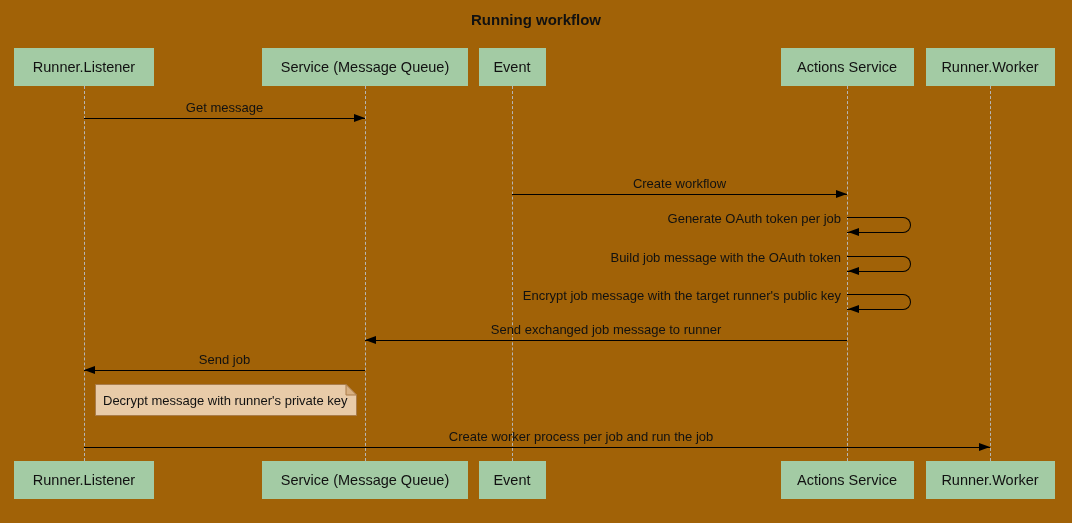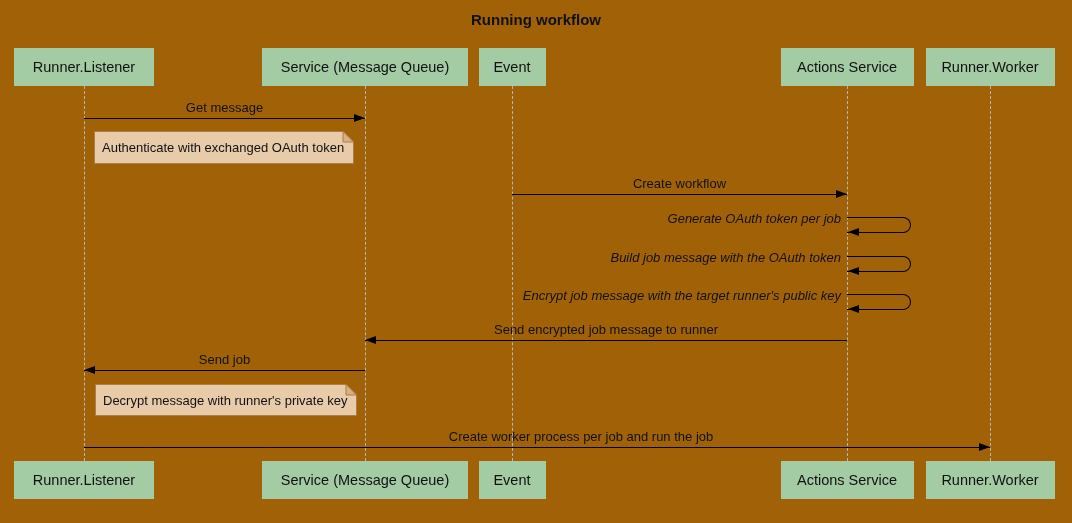--- a/index.html
+++ b/index.html
@@ -17,21 +17,21 @@
     font-size:14.5px;white-space:nowrap;box-sizing:border-box;
   }
   .lifeline{position:absolute;width:0;border-left:1px dashed #b6b6b6;}
   .mline{position:absolute;height:0;border-top:1.4px solid #000;}
   .mlabel{
     position:absolute;font-size:13px;white-space:nowrap;
     transform:translateX(-50%);color:#111;
   }
   .self-label{
     position:absolute;font-size:13px;white-space:nowrap;
-    transform:translate(-100%,-50%);color:#111;font-style:italic;
+    transform:translate(-100%,-50%);color:#111;
   }
   .loop{
     position:absolute;border:1.4px solid #000;border-left:none;
     border-radius:0 9px 9px 0;box-sizing:border-box;
   }
   .ah{position:absolute;width:0;height:0;
       border-top:4.5px solid transparent;border-bottom:4.5px solid transparent;}
   .ah-right{border-left:11px solid #000;}
   .ah-left{border-right:11px solid #000;}
   .note{position:absolute;}
@@ -48,41 +48,34 @@
 <div class="stage">
   <div class="diagram-title">Running workflow</div>
 <div class="lifeline" style="left: 84px; top: 86px; height: 375px; border-left-color: rgb(182, 182, 182);"></div>
     <div class="lifeline" style="left: 365px; top: 86px; height: 375px; border-left-color: rgb(182, 182, 182);"></div>
     <div class="lifeline" style="left: 512px; top: 86px; height: 375px; border-left-color: rgb(182, 182, 182);"></div>
     <div class="lifeline" style="left: 847px; top: 86px; height: 375px; border-left-color: rgb(182, 182, 182);"></div>
     <div class="lifeline" style="left: 990px; top: 86px; height: 375px; border-left-color: rgb(182, 182, 182);"></div>
     <div class="mline" style="left: 84px; top: 118px; width: 281px; border-top-color: rgb(0, 0, 0);"></div>
     <div class="mlabel" style="left: 224.5px; top: 100px; color: rgb(17, 17, 17);">Get message</div>
     <div class="ah ah-right" style="left: 354px; top: 114px; border-left-color: rgb(0, 0, 0); border-right-color: transparent;"></div>
-    <div class="note" style="left: 94px; top: 131px; width: 260px; height: 33px;">
-      <svg width="260" height="33">
-        <path d="M0.5,0.5 L249,0.5 L259.5,11 L259.5,32.5 L0.5,32.5 Z" fill="#e8cba8" stroke="#aa7d4a"></path>
-        <path d="M249,0.5 L249,11 L259.5,11 Z" fill="#d8b183" stroke="#aa7d4a"></path>
-      </svg>
-      <div class="note-text">Authenticate with exchanged OAuth token</div>
-    </div>
     <div class="mline" style="left: 512px; top: 194px; width: 335px; border-top-color: rgb(0, 0, 0);"></div>
     <div class="mlabel" style="left: 679.5px; top: 176px; color: rgb(17, 17, 17);">Create workflow</div>
     <div class="ah ah-right" style="left: 836px; top: 190px; border-left-color: rgb(0, 0, 0); border-right-color: transparent;"></div>
     <div class="self-label" style="left: 841px; top: 218px; color: rgb(17, 17, 17);">Generate OAuth token per job</div>
     <div class="loop" style="left: 847px; top: 217px; width: 64px; height: 16px; border-color: rgb(0, 0, 0);"></div>
     <div class="ah ah-left" style="left: 848px; top: 228px; border-right-color: rgb(0, 0, 0);"></div>
     <div class="self-label" style="left: 841px; top: 257px; color: rgb(17, 17, 17);">Build job message with the OAuth token</div>
     <div class="loop" style="left: 847px; top: 256px; width: 64px; height: 16px; border-color: rgb(0, 0, 0);"></div>
     <div class="ah ah-left" style="left: 848px; top: 267px; border-right-color: rgb(0, 0, 0);"></div>
     <div class="self-label" style="left: 841px; top: 295px; color: rgb(17, 17, 17);">Encrypt job message with the target runner's public key</div>
     <div class="loop" style="left: 847px; top: 294px; width: 64px; height: 16px; border-color: rgb(0, 0, 0);"></div>
     <div class="ah ah-left" style="left: 848px; top: 305px; border-right-color: rgb(0, 0, 0);"></div>
     <div class="mline" style="left: 365px; top: 340px; width: 482px; border-top-color: rgb(0, 0, 0);"></div>
-    <div class="mlabel" style="left: 606px; top: 322px; color: rgb(17, 17, 17);">Send encrypted job message to runner</div>
+    <div class="mlabel" style="left: 606px; top: 322px; color: rgb(17, 17, 17);">Send exchanged job message to runner</div>
     <div class="ah ah-left" style="left: 365px; top: 336px; border-left-color: transparent; border-right-color: rgb(0, 0, 0);"></div>
     <div class="mline" style="left: 84px; top: 370px; width: 281px; border-top-color: rgb(0, 0, 0);"></div>
     <div class="mlabel" style="left: 224.5px; top: 352px; color: rgb(17, 17, 17);">Send job</div>
     <div class="ah ah-left" style="left: 84px; top: 366px; border-left-color: transparent; border-right-color: rgb(0, 0, 0);"></div>
     <div class="note" style="left: 95px; top: 384px; width: 262px; height: 32px;">
       <svg width="262" height="32">
         <path d="M0.5,0.5 L251,0.5 L261.5,11 L261.5,31.5 L0.5,31.5 Z" fill="#e8cba8" stroke="#aa7d4a"></path>
         <path d="M251,0.5 L251,11 L261.5,11 Z" fill="#d8b183" stroke="#aa7d4a"></path>
       </svg>
       <div class="note-text">Decrypt message with runner's private key</div>

